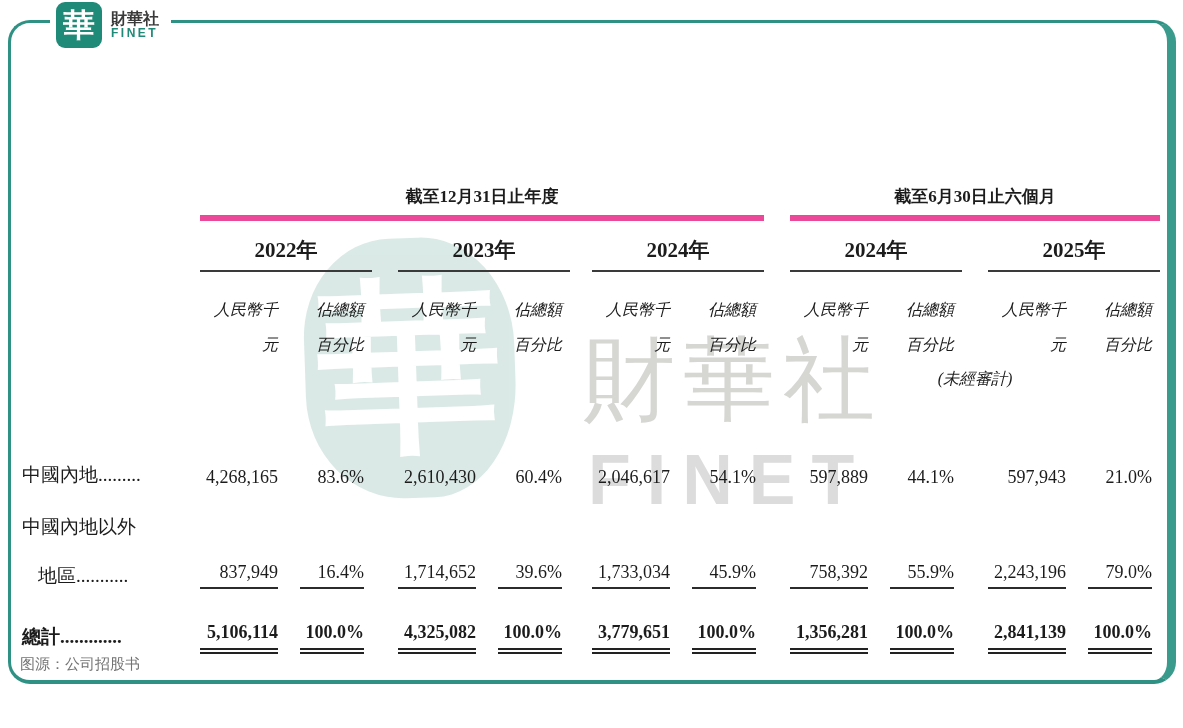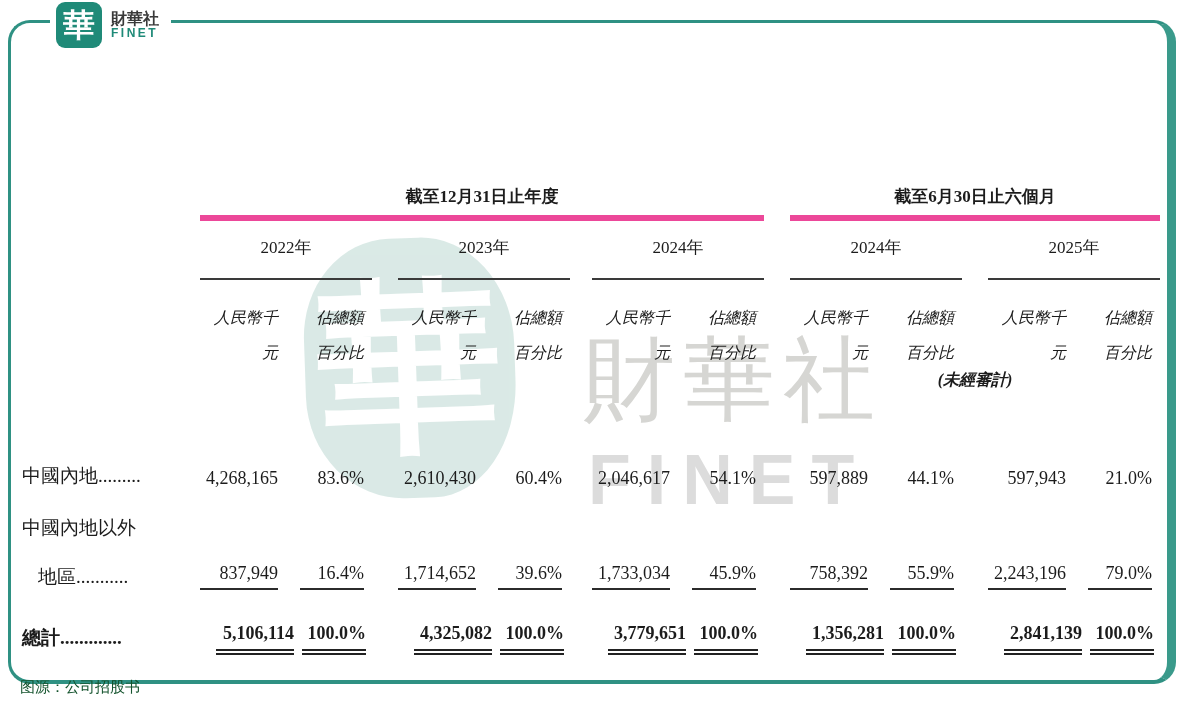--- a/index.html
+++ b/index.html
@@ -45,43 +45,43 @@
   .lab { width:178px; flex:none; font-size:19px; }
   .lab.ind { padding-left:16px; }
   .cell { width:86px; flex:none; text-align:right; padding-right:8px; }
   .g1 { width:26px; flex:none; } .g2 { width:22px; flex:none; }
   .g3 { width:26px; flex:none; } .g4 { width:26px; flex:none; }
 
   .grp { text-align:center; font-weight:bold; font-size:17px;
          border-bottom:6px solid #ec4899; padding-bottom:7px; flex:none; }
   .grp1 { width:564px; } .grp2 { width:370px; }
   .r-year { margin-top:15px; }
-  .yr { width:172px; flex:none; text-align:center; font-weight:normal; font-size:17px;
-        border-bottom:2px solid #3a3a3a; padding-bottom:19px; }
+  .yr { width:172px; flex:none; text-align:center; font-weight:bold; font-size:21px;
+        border-bottom:2px solid #3a3a3a; padding-bottom:6px; }
   .r-sub { margin-top:20px; }
   .hdr { font-style:italic; font-size:16px; line-height:35px; }
-  .r-unaud { margin-top:0;font-weight:bold; }
+  .r-unaud { margin-top:7px; }
   .sp-unaud { width:790px; flex:none; }
   .unaud { width:370px; flex:none; text-align:center; font-style:italic; font-size:16px; }
 
   .r-d1 { margin-top:72px; }
   .r-d2 { margin-top:26px; }
   .r-d3 { margin-top:22px; }
   .r-total { margin-top:33px; font-weight:bold; }
   .r-total .lab { font-weight:bold; }
 
   .num { display:inline-block; }
   .num.u { border-bottom:2px solid #2b2b2b; padding-bottom:4px; min-width:78px; }
   .cell.pct .num.u { min-width:64px; }
-  .num.t { position:relative; border-bottom:2px solid #222; padding-bottom:5px; min-width:78px;margin-left:16px; }
+  .num.t { position:relative; border-bottom:2px solid #222; padding-bottom:5px; min-width:78px; }
   .cell.pct .num.t { min-width:64px; }
   .num.t::after { content:""; position:absolute; left:0; right:0; bottom:-6px;
                   border-bottom:2px solid #222; }
 
-  .source { position:absolute; left:20px; top:678px; z-index:2; font-size:15px; color:#14532d;
+  .source { position:absolute; left:20px; top:655px; z-index:2; font-size:15px; color:#737373;
             font-family:Liberation Mono, monospace; }
 </style>
 </head>
 <body>
 
 <div class="page">
 
   <div class="frame"></div>
 
   <div class="wm wm-seal">

